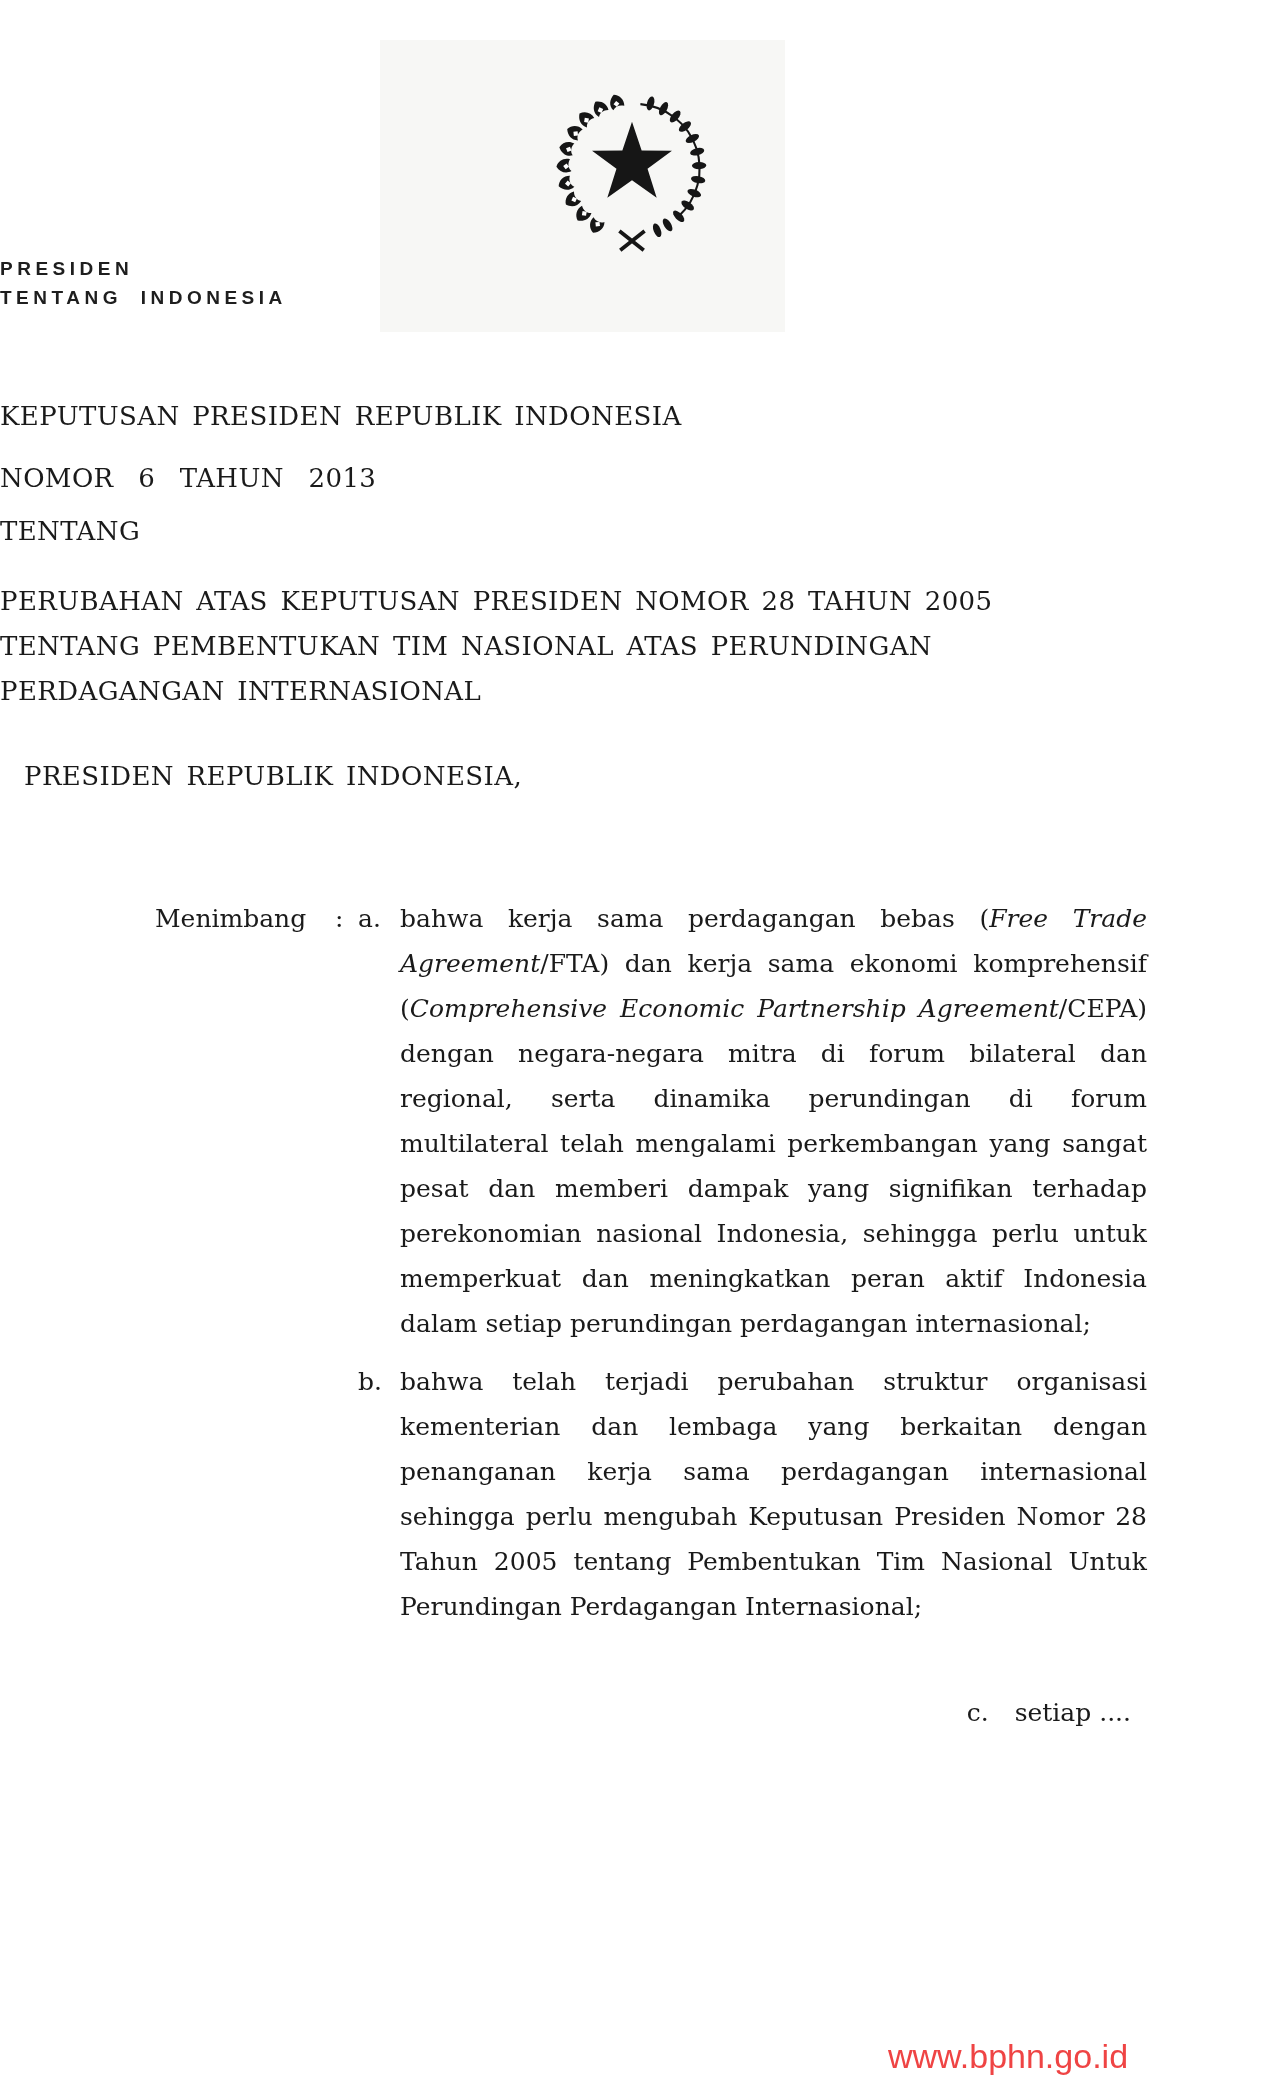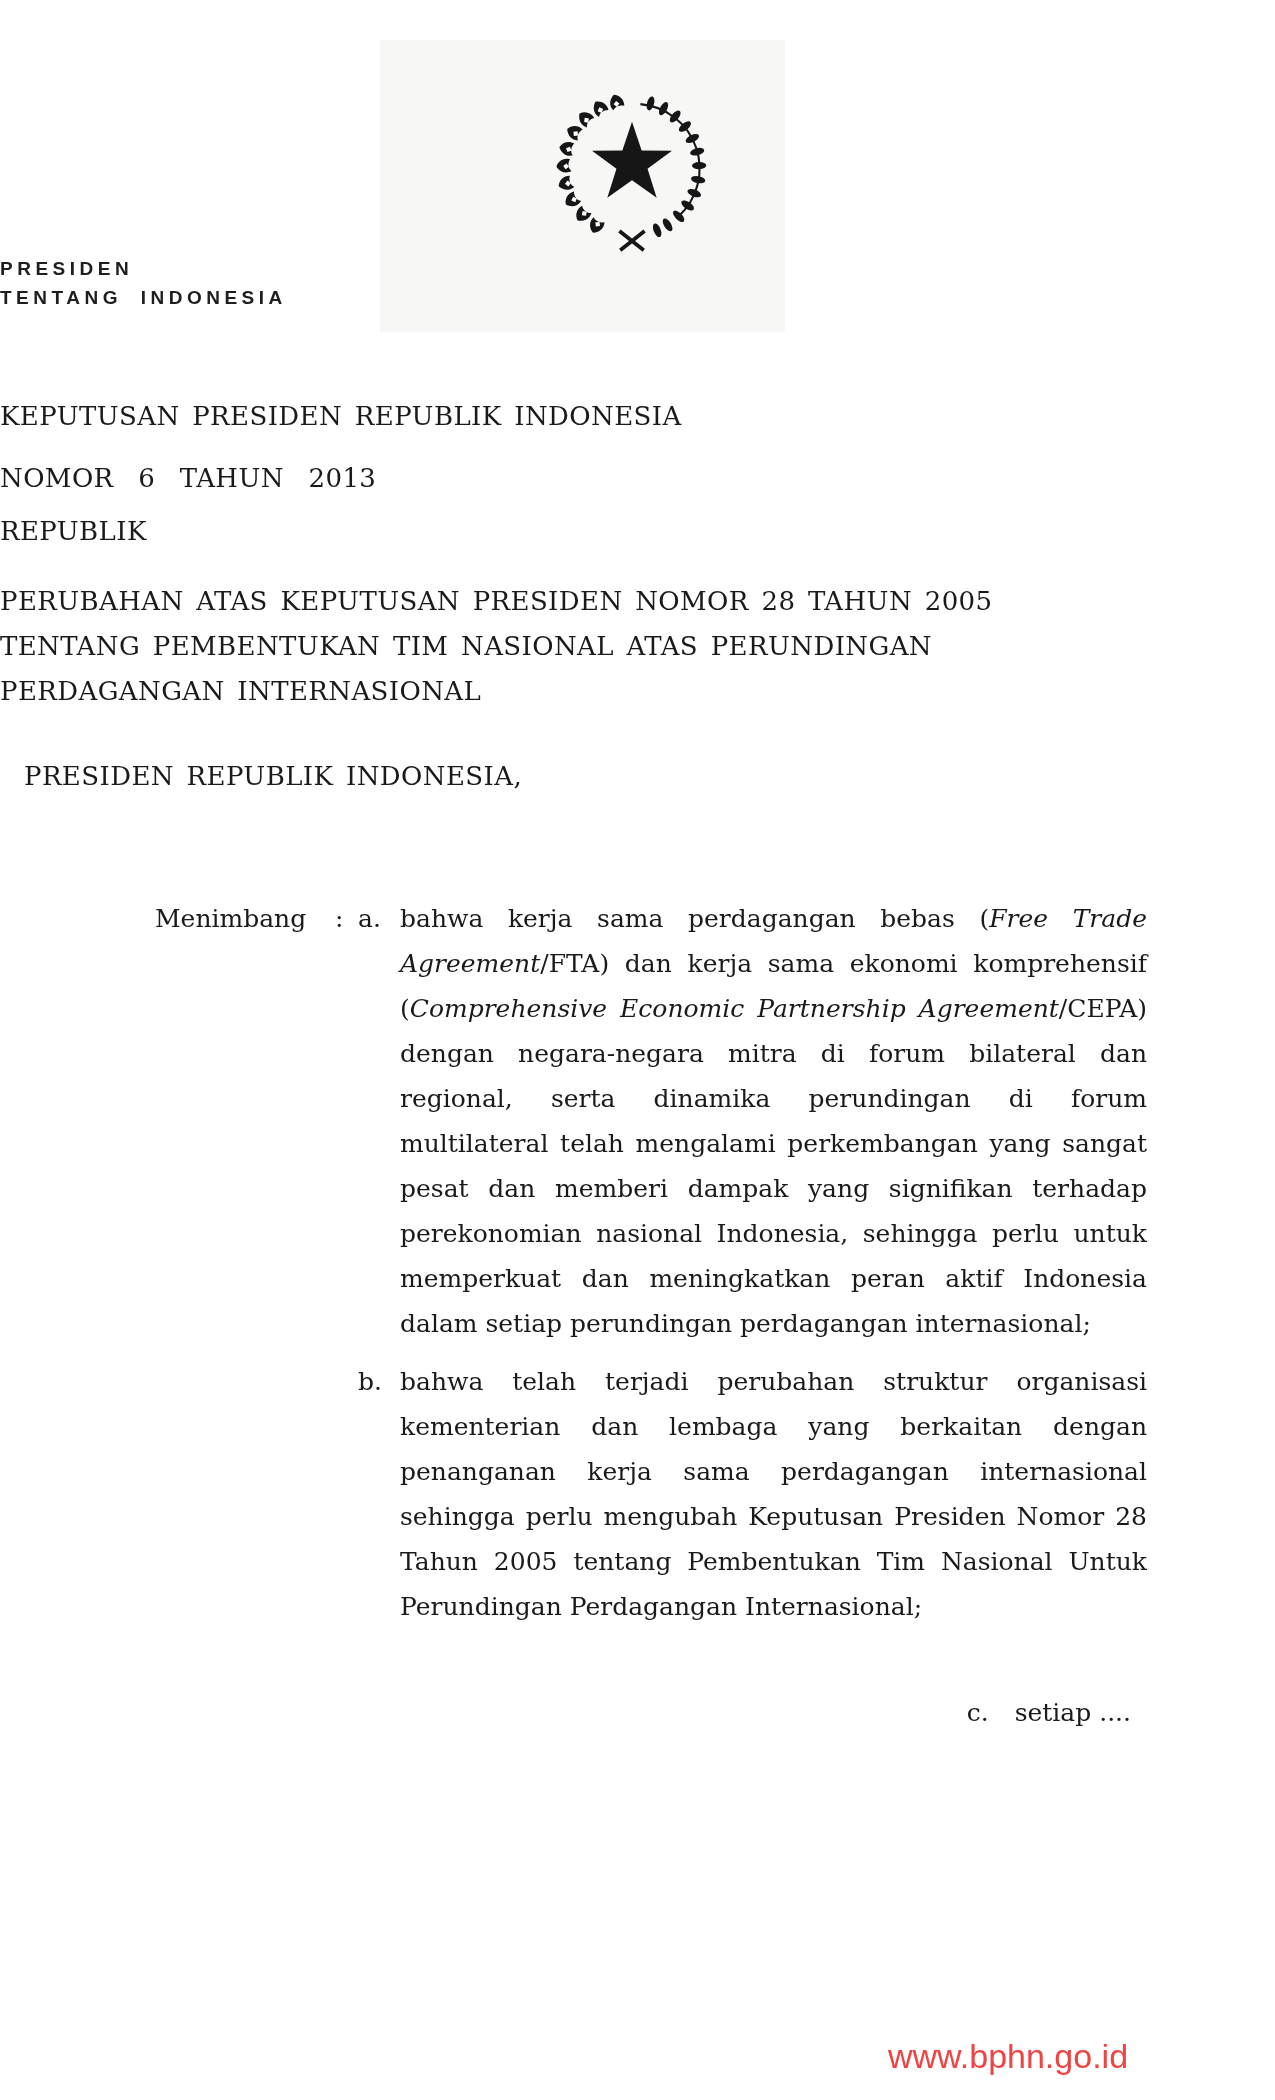--- a/index.html
+++ b/index.html
@@ -147,21 +147,21 @@
       <path d="M 86,198 L 115,175 M 114,198 L 85,175" stroke="#161616" stroke-width="4.5" fill="none"></path>
     </svg>
 
     <div class="caption-line caption-1">PRESIDEN</div>
     <div class="caption-line caption-2">TENTANG INDONESIA</div>
   </header>
 
   <main>
     <div class="tline t-keputusan">KEPUTUSAN PRESIDEN REPUBLIK INDONESIA</div>
     <div class="tline t-nomor">NOMOR 6 TAHUN 2013</div>
-    <div class="tline t-tentang">REPUBLIK</div>
+    <div class="tline t-tentang">TENTANG</div>
     <div class="tline t-subj1">PERUBAHAN ATAS KEPUTUSAN PRESIDEN NOMOR 28 TAHUN 2005</div>
     <div class="tline t-subj2">TENTANG PEMBENTUKAN TIM NASIONAL ATAS PERUNDINGAN</div>
     <div class="tline t-subj3">PERDAGANGAN INTERNASIONAL</div>
     <div class="tline t-opening">PRESIDEN REPUBLIK INDONESIA,</div>
 
     <section class="menimbang">
       <div class="m-row">
         <div class="m-label">Menimbang</div>
         <div class="m-colon">:</div>
         <div class="m-items">

